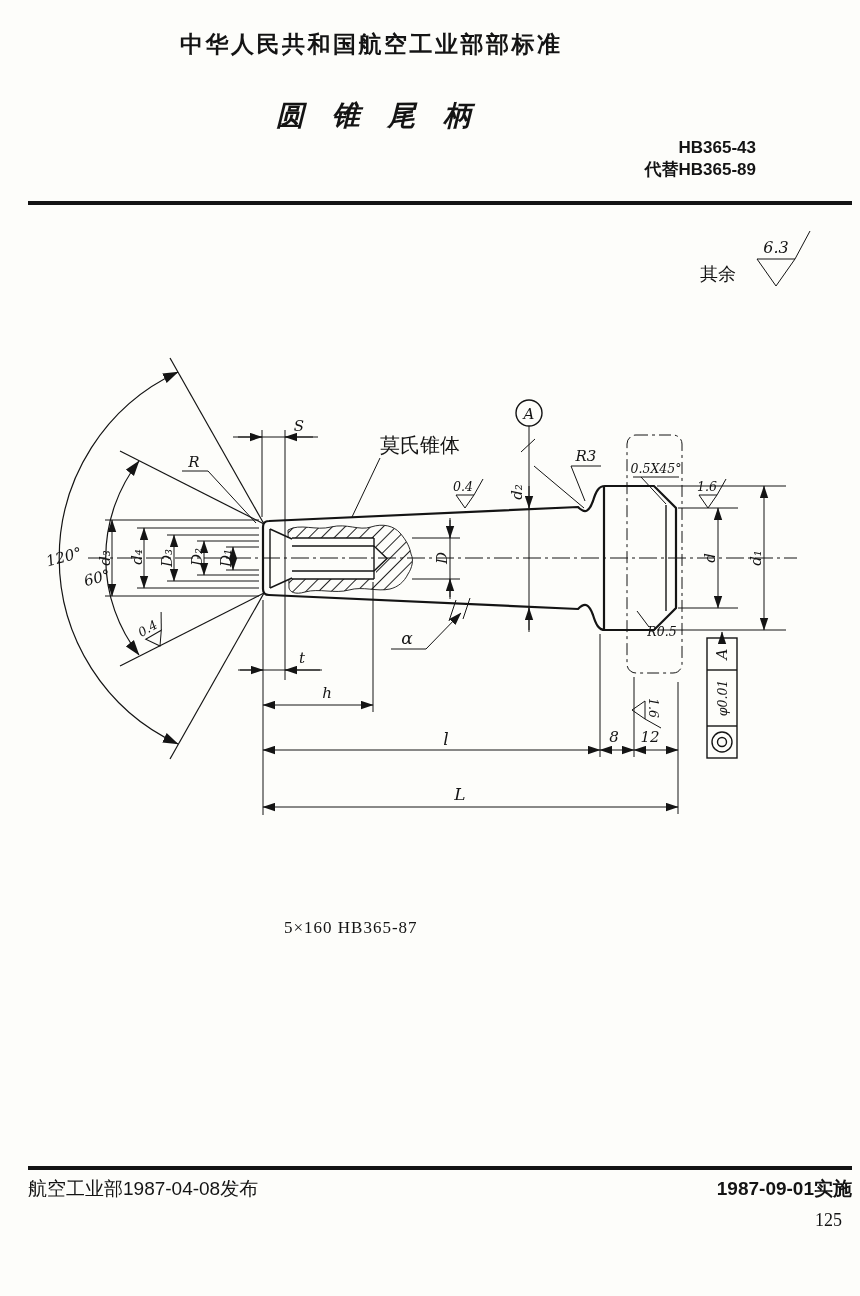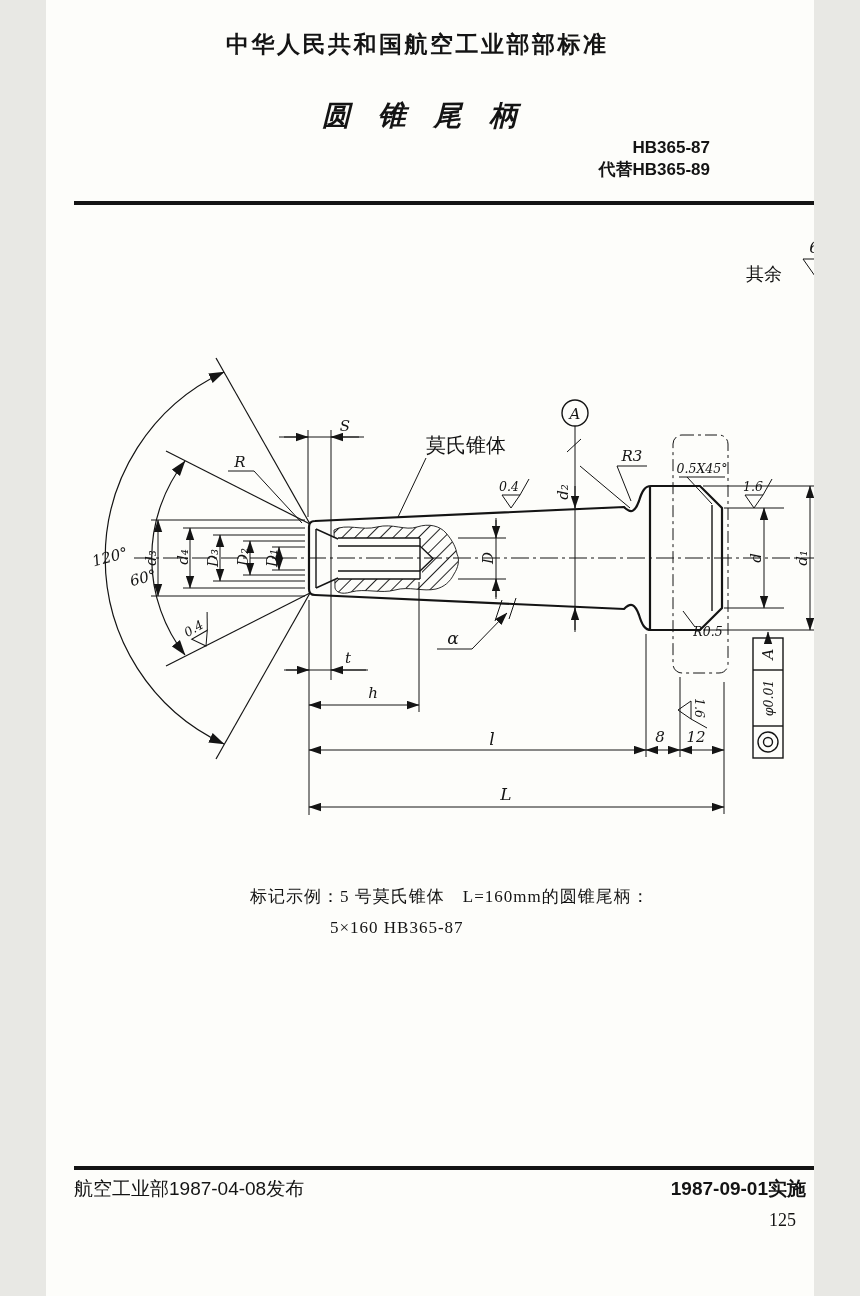--- a/index.html
+++ b/index.html
@@ -1,17 +1,17 @@
 <!DOCTYPE html>
 <html><head>
 <meta charset="utf-8">
 <style>
   html,body{margin:0;padding:0;background:#e8e8e4;}
   .page{
-    position:relative;width:768px;height:1296px;margin:0 auto;
+    position:relative;width:860px;height:1296px;margin:0 auto;
     background:#fdfdfa;color:#141414;overflow:hidden;
     font-family:"Liberation Sans","DejaVu Sans",sans-serif;
   }
   .abs{position:absolute;}
   .header-org{top:29px;left:180px;font-size:23px;font-weight:bold;letter-spacing:2.5px;}
   .doc-title{top:97px;left:276px;font-size:28px;font-weight:bold;letter-spacing:10px;font-style:italic;}
   .std-block{top:137px;right:104px;text-align:right;font-size:17px;font-weight:bold;line-height:22px;}
   .rule{left:28px;width:824px;height:4px;background:#141414;}
   .rule-top{top:201px;}
   .rule-bottom{top:1166px;}
@@ -32,21 +32,21 @@
   .s-arc{stroke:#141414;stroke-width:1.2;fill:none;}
 </style>
 </head>
 <body>
 
 <div class="page">
 
   <div class="abs header-org">中华人民共和国航空工业部部标准</div>
   <div class="abs doc-title">圆 锥 尾 柄</div>
   <div class="abs std-block">
-    <div>HB365-87</div>
+    <div>HB365-43</div>
     <div>代替HB365-89</div>
   </div>
   <div class="abs rule rule-top"></div>
 
   <svg width="860" height="1296" viewBox="0 0 860 1296">
     <defs>
       <marker id="ar" viewBox="0 0 12 8" refX="11.5" refY="4" markerWidth="13" markerHeight="9" orient="auto-start-reverse">
         <path d="M0,0 L12,4 L0,8 Z" fill="#141414"></path>
       </marker>
       <pattern id="hatch" width="9" height="9" patternUnits="userSpaceOnUse" patternTransform="rotate(45)">
@@ -256,20 +256,19 @@
       <path class="s-med" d="M707,726 L737,726"></path>
       <text class="dim" x="722" y="659" text-anchor="middle" transform="rotate(-90 722 654)">A</text>
       <text class="dimsm" x="722" y="703" text-anchor="middle" transform="rotate(-90 722 698)">φ0.01</text>
       <g>
         <circle cx="722" cy="742" r="10" class="s-med"></circle>
         <circle cx="722" cy="742" r="4.5" class="s-med"></circle>
       </g>
     </g>
   </svg>
 
-  <div class="abs example example-1">标记示例：5 号莫氏锥体　L=160mm的圆锥尾柄：</div>
   <div class="abs example example-2">5×160  HB365-87</div>
 
   <div class="abs rule rule-bottom"></div>
   <div class="abs footer-issued">航空工业部1987-04-08发布</div>
   <div class="abs footer-effective">1987-09-01实施</div>
   <div class="abs page-number">125</div>
 </div>
 
 </body></html>

